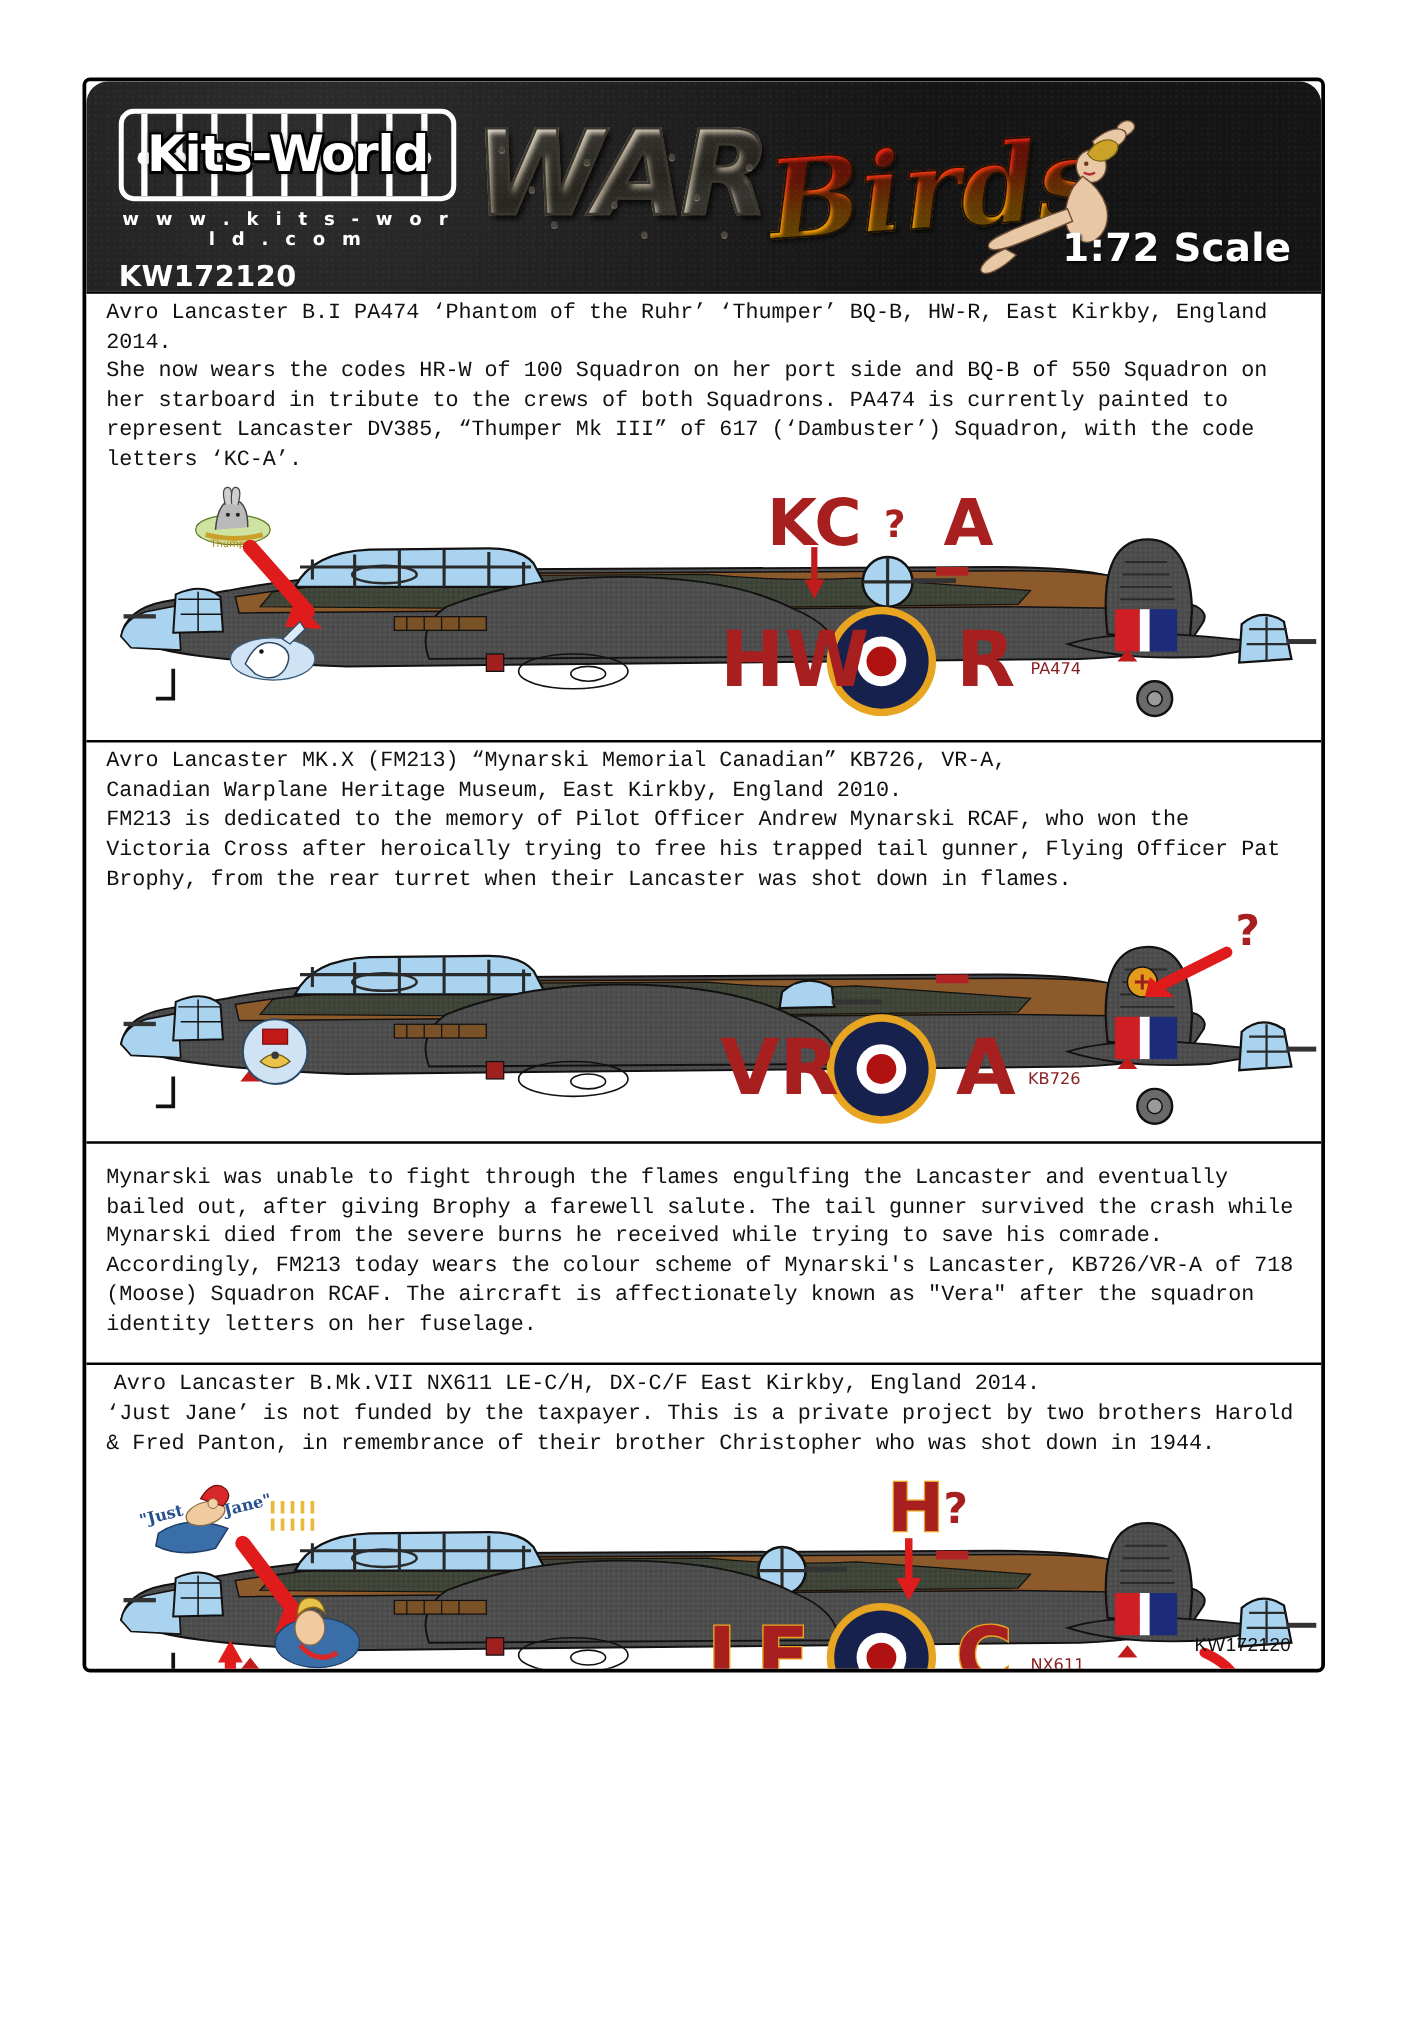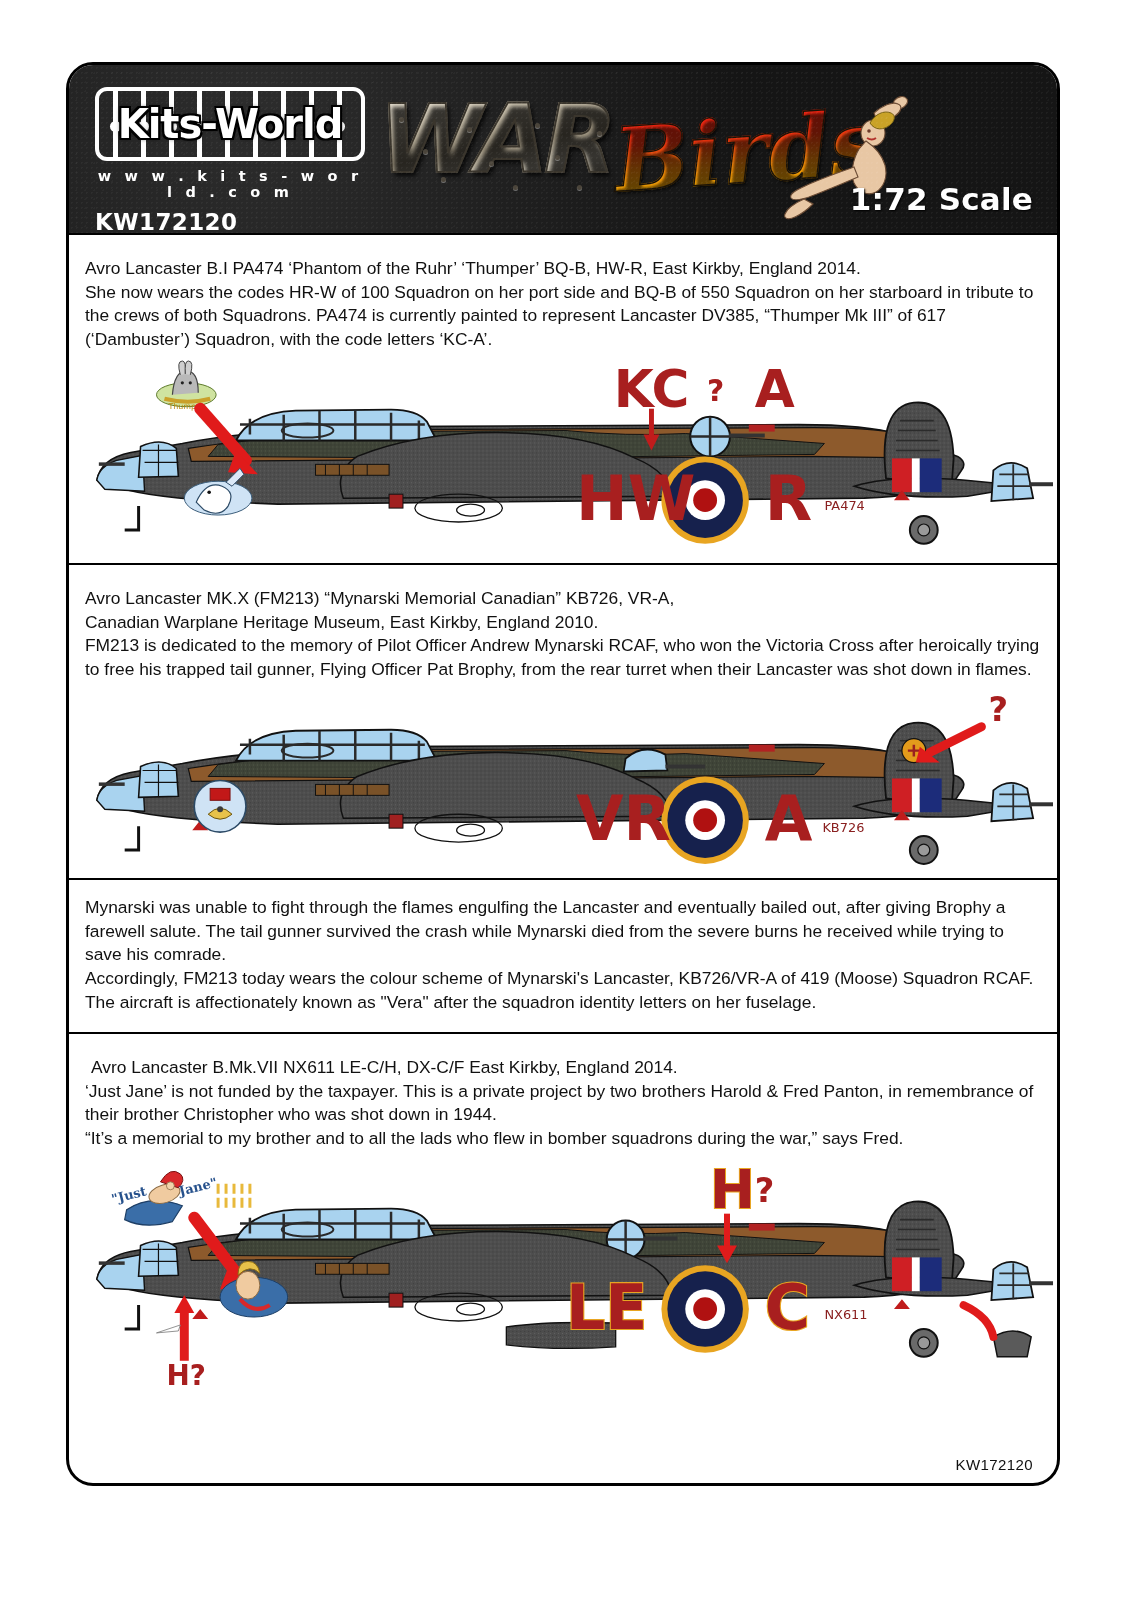--- a/index.html
+++ b/index.html
@@ -14,23 +14,23 @@
     position: relative;
     overflow: hidden;
   }
 
   
   #sheet {
     position: absolute;
     left: 66px;
     top: 62px;
     width: 994px;
-    height: 1424px;
+    height: 1276px;
     border: 3px solid #000;
-    border-radius: 27px;
+    border-radius: 6px;
     background: #fff;
     box-sizing: border-box;
     overflow: hidden;
   }
 
   
   .header {
     position: relative;
     height: 168px;
     background:
@@ -123,25 +123,25 @@
     color:#fff; font-weight:bold; font-size:31px;
     font-family:"DejaVu Sans", sans-serif;
     letter-spacing:.2px;
     text-shadow:1px 1px 2px #000;
   }
 
   
   .section{ border-top:2.5px solid #000; }
   .section:first-of-type{ border-top:none; }
   .textblock{
-    padding:22px 16px 8px 16px;
+    padding:4px 16px 8px 16px;
     font-size:17.4px;
     line-height:1.355;
     color:#111;
-    font-family:Liberation Sans, sans-serif;
+    font-family:Liberation Mono, monospace;
   }
   .textblock p{ margin:0; }
   .plate{ position:relative; }
 
   
   .plane-holder{ display:block; width:100%; }
 
   .footer-code{
     position:absolute; right:24px; bottom:10px;
     font-size:15px; color:#111; letter-spacing:.4px;
@@ -398,29 +398,28 @@
           <path d="M140 126 q12 -12 24 0 q-12 10 -24 0z" fill="#e8c24a" stroke="#6a5510" stroke-width="1"></path>
           <circle cx="152" cy="121" r="3" fill="#3a3a3a"></circle>
         </g>
       </svg>
     </div>
   </div>
 
   <div class="section">
     <div class="textblock" style="padding-top:16px;padding-bottom:18px;">
       <p>Mynarski was unable to fight through the flames engulfing the Lancaster and eventually bailed out, after giving Brophy a farewell salute. The tail gunner survived the crash while Mynarski died from the severe burns he received while trying to save his comrade.</p>
-      <p>Accordingly, FM213 today wears the colour scheme of Mynarski's Lancaster, KB726/VR-A of 419 (Moose) Squadron RCAF. The aircraft is affectionately known as "Vera" after the squadron identity letters on her fuselage.</p>
+      <p>Accordingly, FM213 today wears the colour scheme of Mynarski's Lancaster, KB726/VR-A of 718 (Moose) Squadron RCAF. The aircraft is affectionately known as "Vera" after the squadron identity letters on her fuselage.</p>
     </div>
   </div>
 
   <div class="section">
     <div class="textblock">
       <p style="padding-left:6px">Avro Lancaster B.Mk.VII NX611 LE-C/H, DX-C/F East Kirkby, England 2014.</p>
       <p>‘Just Jane’ is not funded by the taxpayer. This is a private project by two brothers Harold &amp; Fred Panton, in remembrance of their brother Christopher who was shot down in 1944.</p>
-      <p>“It’s a memorial to my brother and to all the lads who flew in bomber squadrons during the war,” says Fred.</p>
     </div>
 
     <div class="plate" style="height:235px">
       <svg class="plane-holder" viewBox="0 0 994 235">
         <g>
           <path d="M28 122 q4 -22 34 -28 l52 -9 q70 -14 200 -17 l420 -2 q70 0 100 10 l60 22 q10 6 4 14 l-8 12 q-30 14 -90 16 l-590 6 q-110 -4 -150 -14 q-32 -9 -32 -10z" fill="url(#noise1)" stroke="#111" stroke-width="1.6"></path>
           <path d="M120 90 q100 -16 230 -19 l400 -2 q70 0 98 9 l40 13 l-5 9 l-140 -2 l-620 5 z" fill="#8d5a2c" stroke="#111" stroke-width="1.2"></path>
           <path d="M150 86 q70 -10 160 -13 l190 -1 q60 6 120 3 l140 10 l-10 11 l-330 4 l-280 -2z" fill="url(#noiseDk)" stroke="#111" stroke-width="1"></path>
           <path d="M28 122 q2 -14 20 -20 l26 -5 l2 36 l-40 -2z" fill="#a9d3ef" stroke="#111" stroke-width="1.4"></path>
           <path d="M72 88 q22 -10 36 2 l2 28 l-40 1z" fill="#a9d3ef" stroke="#111" stroke-width="1.6"></path>

